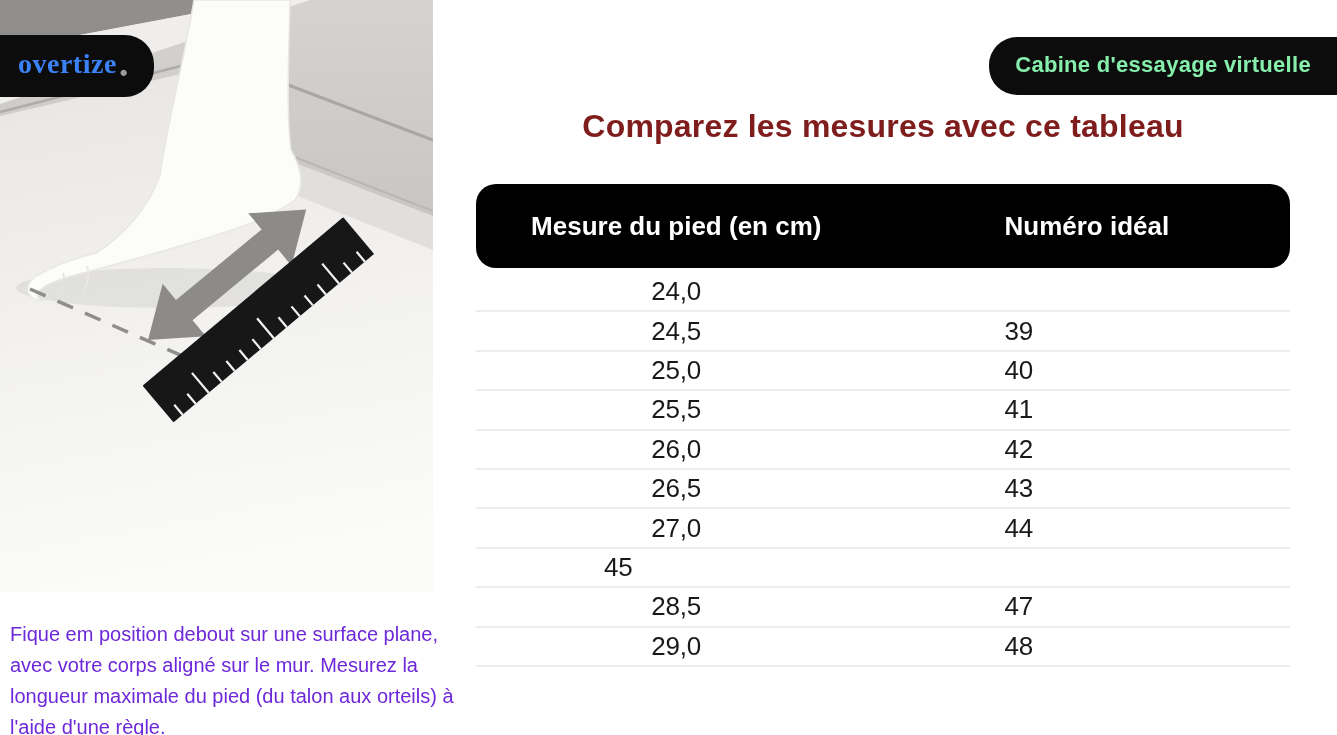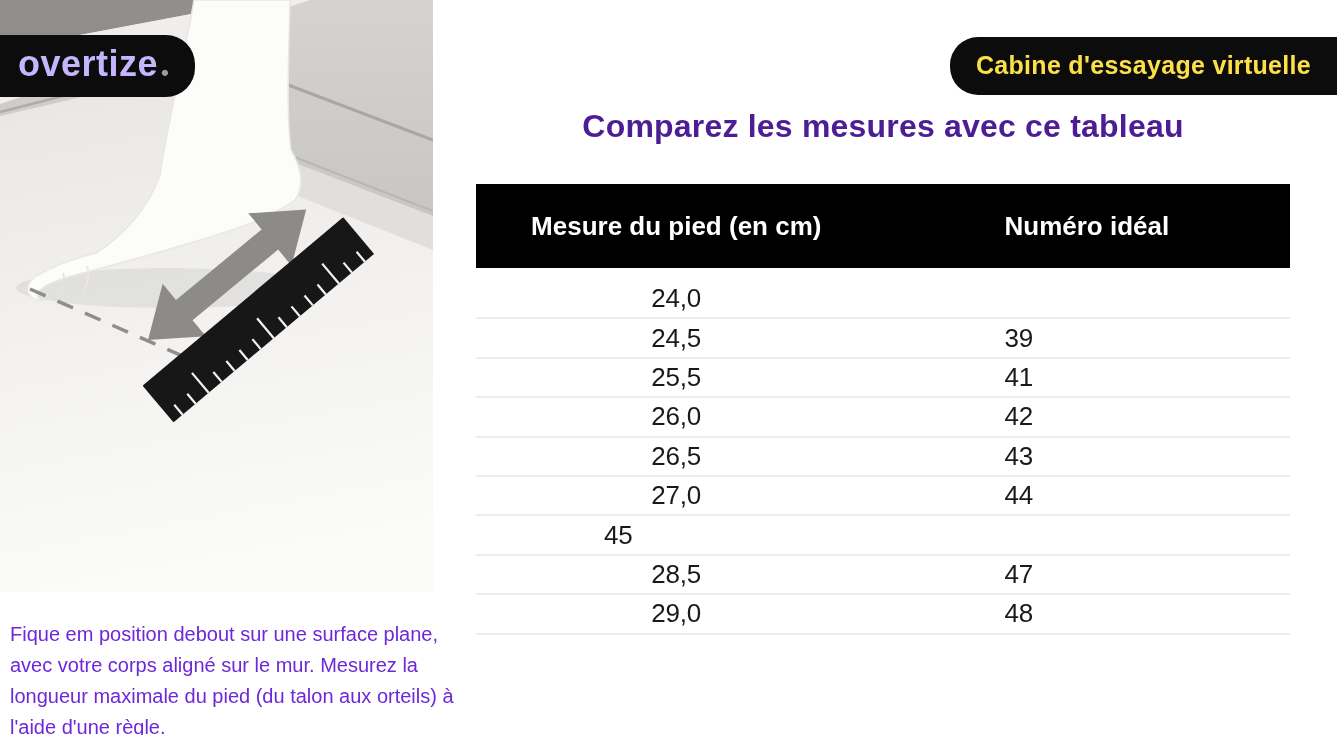--- a/index.html
+++ b/index.html
@@ -7,42 +7,42 @@
        font-family:"Liberation Sans",sans-serif;color:#1c1c1c;}
 
   
   .photo{position:absolute;left:0;top:0;width:433px;height:592px;overflow:hidden;background:#f2f1ef;}
   .photo svg{display:block;}
 
   
   .logo{position:absolute;left:0;top:35px;height:58px;background:#0c0c0c;
         border-radius:0 29px 29px 0;display:flex;align-items:center;
         padding:0 24px 4px 18px;z-index:5;}
-  .logo .word{font-family:Liberation Sans, sans-serif;font-weight:700;font-size:36px;
-        color:#c4b5fd;letter-spacing:.5px;}
+  .logo .word{font-family:Liberation Serif, serif;font-weight:700;font-size:28px;
+        color:#3b82f6;letter-spacing:.5px;}
   .logo .dot{font-family:"DejaVu Serif",serif;font-weight:700;font-size:34px;
         color:#9a9a98;margin-left:1px;}
 
   
   .fitting-badge{position:absolute;right:0;top:37px;height:56px;background:#0c0c0c;
         border-radius:28px 0 0 28px;display:flex;align-items:center;
         padding:0 26px 2px 26px;z-index:5;}
-  .fitting-badge span{color:#fde047;font-weight:700;font-size:25px;letter-spacing:.3px;}
+  .fitting-badge span{color:#86efac;font-weight:700;font-size:22px;letter-spacing:.3px;}
 
   
   .title{position:absolute;left:476px;top:108px;width:814px;text-align:center;
-        font-size:32px;font-weight:700;color:#4c1d95;letter-spacing:.2px;}
+        font-size:32px;font-weight:700;color:#7f1d1d;letter-spacing:.2px;}
 
   
   .size-table{position:absolute;left:476px;top:184px;width:814px;}
   .thead{display:flex;align-items:center;background:#000000;height:84px;
-        color:#ffffff;font-weight:700;font-size:26px;}
+        color:#ffffff;font-weight:700;font-size:26px;border-radius:20px;}
   .cell-l{width:49.2%;text-align:center;}
   .cell-r{flex:1;text-align:left;padding-left:128px;box-sizing:border-box;}
-  .tbody{margin-top:12px;}
+  .tbody{margin-top:5px;}
   .trow{display:flex;align-items:center;height:39.4px;box-sizing:border-box;
         border-bottom:2px solid #ededeb;background:#ffffff;
         font-size:26px;color:#191919;letter-spacing:-0.2px;}
 
   
   .instructions{position:absolute;left:10px;top:619px;width:448px;
         font-size:20px;line-height:31px;color:#6d28d9;}
 </style>
 </head>
 <body>
@@ -133,20 +133,24 @@
   </div>
   <div class="tbody">
     <div class="trow">
       <div class="cell-l">24,0</div>
     </div>
     <div class="trow">
       <div class="cell-l">24,5</div>
       <div class="cell-r">39</div>
     </div>
     <div class="trow">
+      <div class="cell-l">25,0</div>
+      <div class="cell-r">40</div>
+    </div>
+    <div class="trow">
       <div class="cell-l">25,5</div>
       <div class="cell-r">41</div>
     </div>
     <div class="trow">
       <div class="cell-l">26,0</div>
       <div class="cell-r">42</div>
     </div>
     <div class="trow">
       <div class="cell-l">26,5</div>
       <div class="cell-r">43</div>

